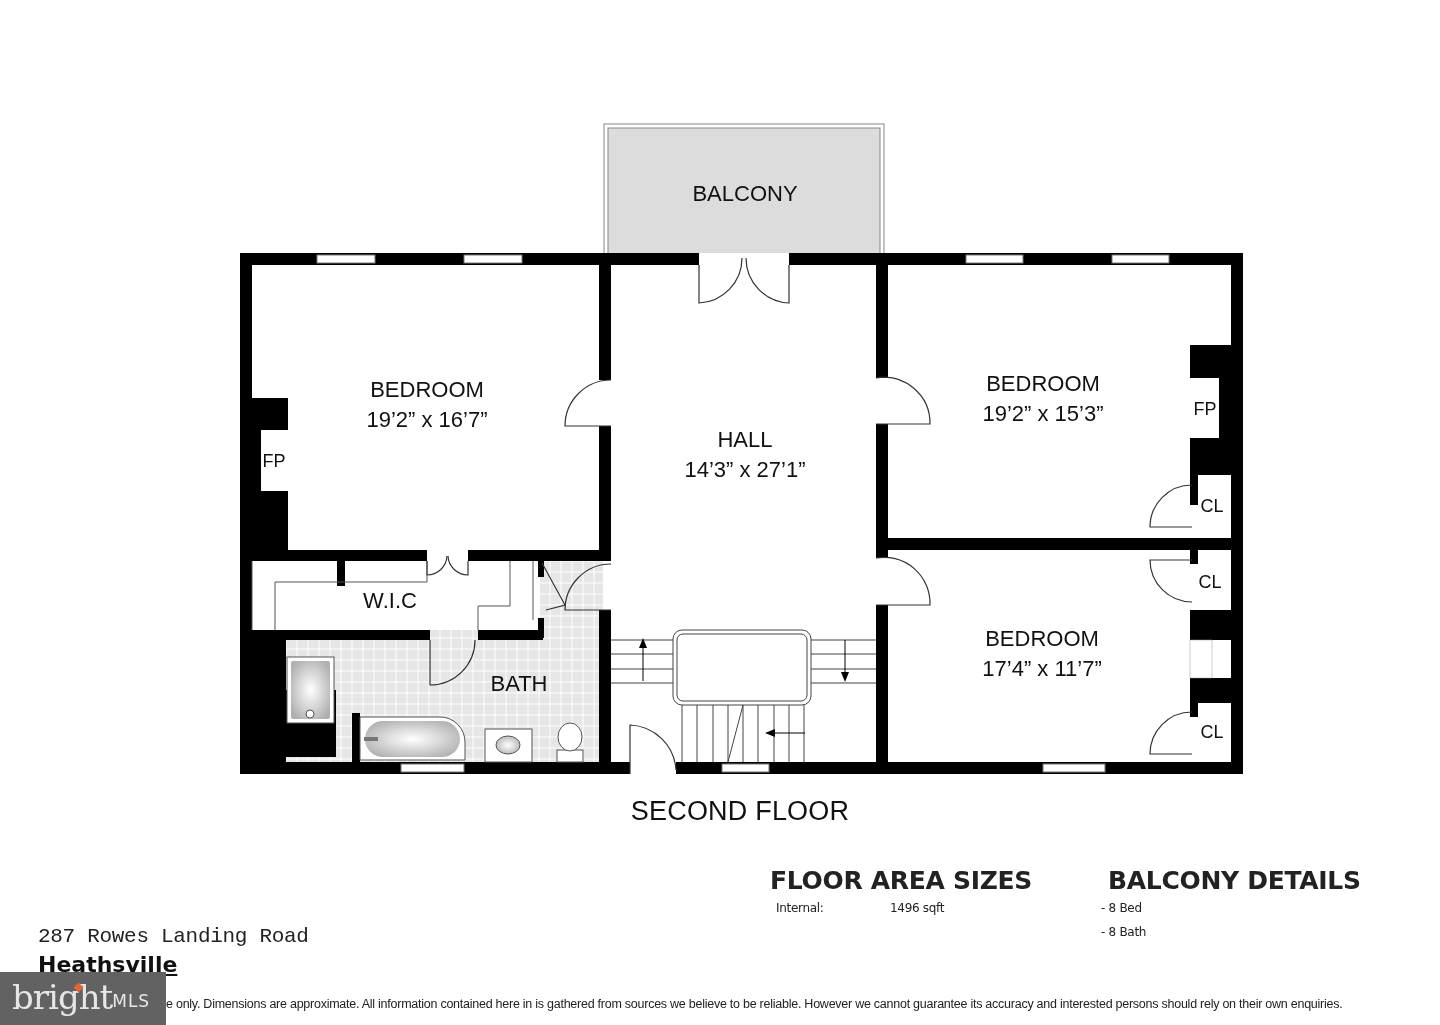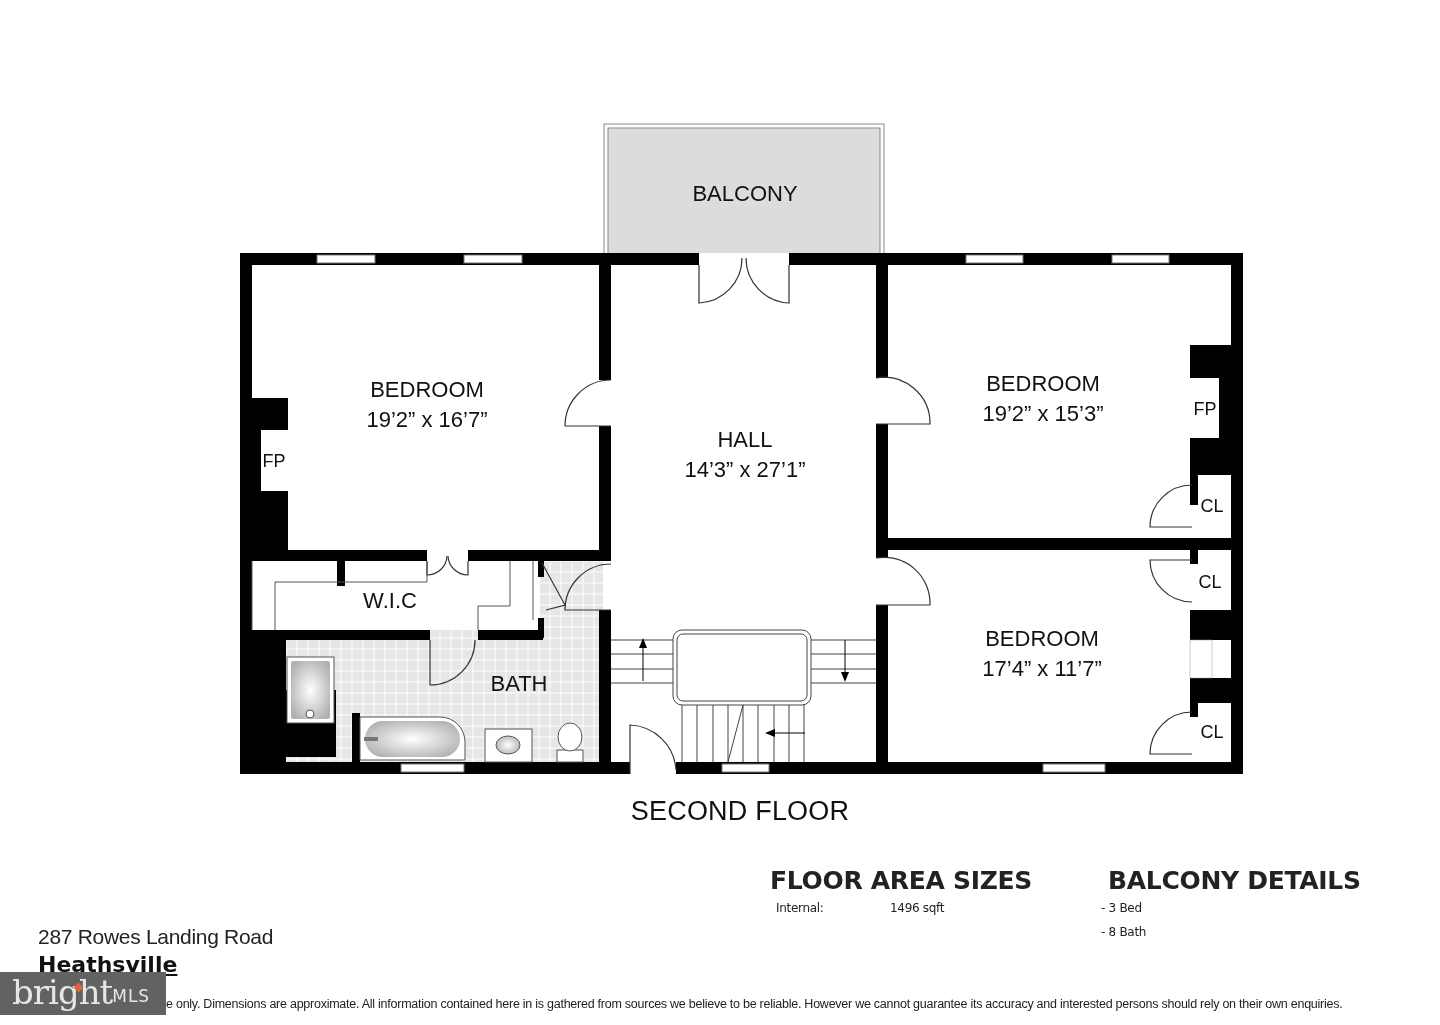--- a/index.html
+++ b/index.html
@@ -3,24 +3,24 @@
 <meta charset="utf-8">
 <style>
   html, body { margin:0; padding:0; background:#ffffff; }
   body { width:1440px; height:1025px; position:relative; overflow:hidden; font-family:"Liberation Sans", sans-serif; }
   #plan { position:absolute; left:0; top:0; }
   .room-label { font-family:"Liberation Sans", sans-serif; font-size:22px; fill:#111; text-anchor:middle; }
   .small-label { font-family:"Liberation Sans", sans-serif; font-size:18px; fill:#111; text-anchor:middle; }
   .title { position:absolute; left:0; width:1480px; top:796px; text-align:center; font-size:27px; color:#111; letter-spacing:0.2px; }
   .info-head { position:absolute; font-size:25px; color:#222; font-family:"DejaVu Sans", sans-serif; font-weight:bold; letter-spacing:-0.3px; }
   .info-line { position:absolute; font-size:12px; color:#222; font-family:"DejaVu Sans", sans-serif; letter-spacing:-0.3px; }
-  .address { position:absolute; left:38px; top:925px; font-size:21px; color:#222; font-family:Liberation Sans, sans-serif; letter-spacing:-0.3px; }
+  .address { position:absolute; left:38px; top:925px; font-size:21px; color:#222; font-family:Liberation Mono, monospace; letter-spacing:-0.3px; }
   .city { position:absolute; left:38px; top:952px; font-size:22px; color:#111; font-weight:bold; font-family:"DejaVu Sans", sans-serif;text-decoration:underline; }
   .disclaimer { position:absolute; left:160px; top:997px; font-size:12.5px; color:#222; white-space:nowrap; font-family:"Liberation Sans", sans-serif; letter-spacing:-0.25px; }
-  .logo { position:absolute; left:0; top:972px; width:166px; height:43px; background:#626262; display:flex; align-items:center; }
+  .logo { position:absolute; left:0; top:972px; width:166px; height:53px; background:#626262; display:flex; align-items:center; }
   .logo-bright { font-family:"DejaVu Serif", serif; font-size:34px; color:#e6e6e6; margin-left:12px; letter-spacing:-1px; position:relative; top:-2px; }
   .logo-dot { position:absolute; left:75px; top:12px; width:7px; height:7px; background:#e0643a; transform:rotate(45deg); }
   .logo-mls { font-family:"DejaVu Sans", sans-serif; font-size:17px; color:#e6e6e6; letter-spacing:1px; position:relative; top:2px; }
 </style>
 </head>
 <body>
 
 <svg id="plan" width="1440" height="1025" viewBox="0 0 1440 1025" xmlns="http://www.w3.org/2000/svg">
   <defs>
     <pattern id="tiles" width="11" height="11" patternUnits="userSpaceOnUse">
@@ -187,21 +187,21 @@
   <text class="room-label" x="1042" y="676">17’4” x 11’7”</text>
 </svg>
 
 <div class="title" style="left:0;width:1480px;">SECOND FLOOR</div>
 
 <div class="info-head" style="left:770px; top:866px;">FLOOR AREA SIZES</div>
 <div class="info-line" style="left:776px; top:901px;">Internal:</div>
 <div class="info-line" style="left:890px; top:901px;">1496 sqft</div>
 
 <div class="info-head" style="left:1108px; top:866px;">BALCONY DETAILS</div>
-<div class="info-line" style="left:1101px; top:901px;">- 3 Bed</div>
+<div class="info-line" style="left:1101px; top:901px;">- 8 Bed</div>
 <div class="info-line" style="left:1101px; top:925px;">- 8 Bath</div>
 
 <div class="address">287 Rowes Landing Road</div>
 <div class="city">Heathsville</div>
 
 <div class="disclaimer">ve only. Dimensions are approximate. All information contained here in is gathered from sources we believe to be reliable. However we cannot guarantee its accuracy and interested persons should rely on their own enquiries.</div>
 
 <div class="logo">
   <span class="logo-bright">bright</span>
   <span class="logo-dot"></span>

